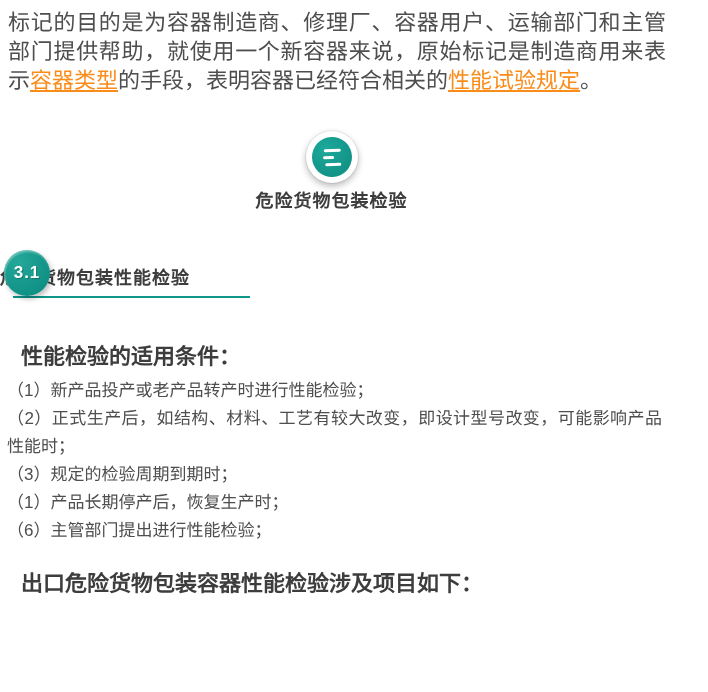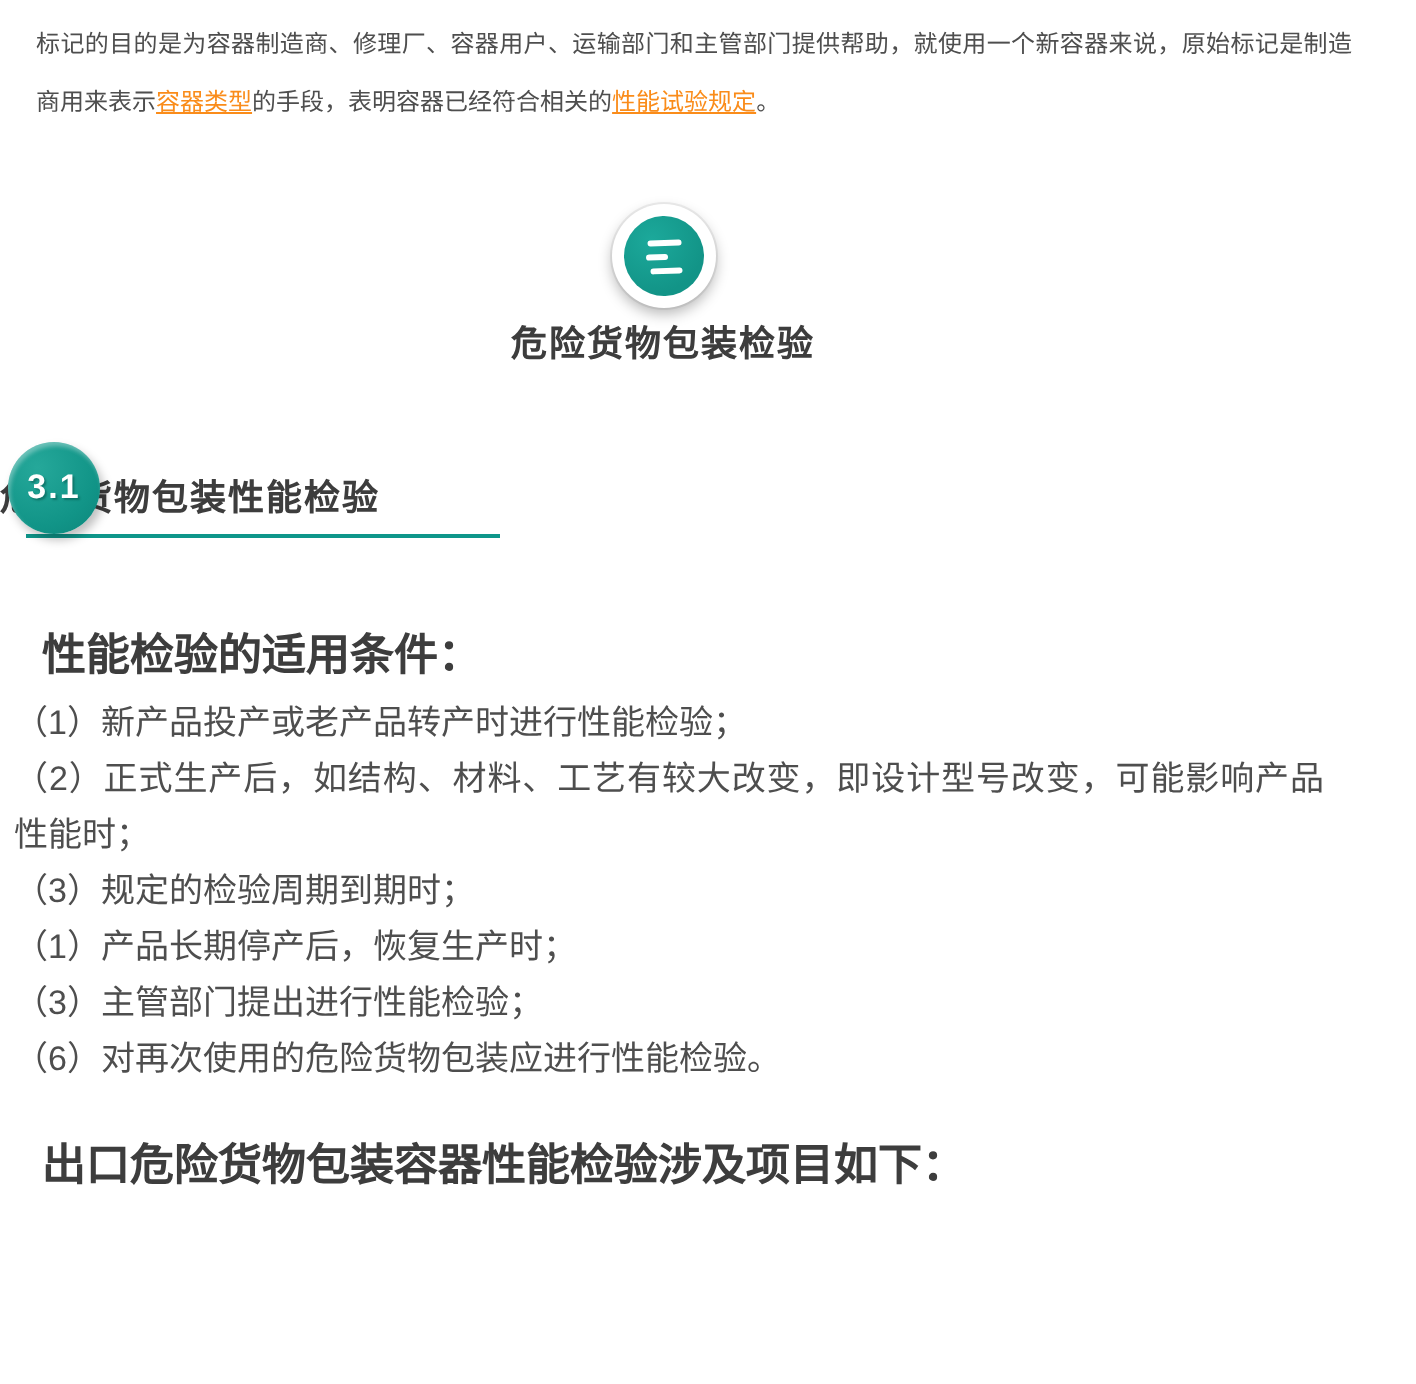--- a/index.html
+++ b/index.html
@@ -12,22 +12,22 @@
   html,body{background:#ffffff;}
   body{
     width:708px;height:692px;overflow:hidden;
     font-family:"Liberation Sans","DejaVu Sans",sans-serif;
     color:var(--text-body);
   }
   .page{width:663px;padding-top:8px;position:relative;}
 
   
   .intro{
-    margin-left:18px;width:658px;
-    font-size:12px;line-height:29px;color:var(--text-body);
+    margin-left:8px;width:658px;
+    font-size:22px;line-height:29px;color:var(--text-body);
     text-align:justify;
   }
   .hl{
     color:var(--orange);text-decoration:underline;cursor:pointer;
   }
 
   
   .chapter-icon-wrap{
     width:52px;height:52px;margin:36px auto 0;
     background:#ffffff;border-radius:50%;
@@ -129,19 +129,18 @@
     <div class="section-underline"></div>
   </div>
 
   <h4 class="sub-heading">性能检验的适用条件：</h4>
 
   <div class="cond-list">
     <p class="list-item">（1）新产品投产或老产品转产时进行性能检验；</p>
     <p class="list-item">（2）正式生产后，如结构、材料、工艺有较大改变，即设计型号改变，可能影响产品性能时；</p>
     <p class="list-item">（3）规定的检验周期到期时；</p>
     <p class="list-item">（1）产品长期停产后，恢复生产时；</p>
-    <p class="list-item">（3）主管部门提出进行性能检验；</p>
-    <p class="list-item">（6）对再次使用的危险货物包装应进行性能检验。</p>
+    <p class="list-item">（6）主管部门提出进行性能检验；</p>
   </div>
 
   <h4 class="sub-heading footer-heading">出口危险货物包装容器性能检验涉及项目如下：</h4>
 
 </div>
 
 </body></html>

